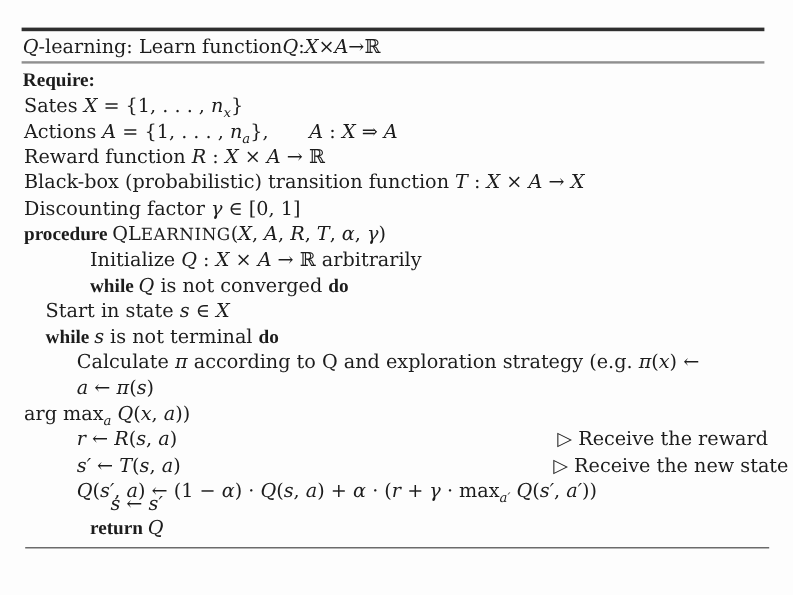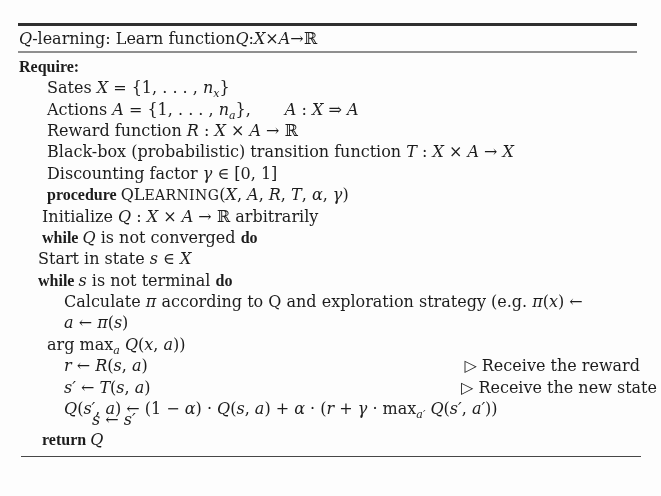--- a/index.html
+++ b/index.html
@@ -21,22 +21,22 @@
   .line,.bline{
     white-space:nowrap;
     height:21.4px;line-height:21.4px;
     display:flex;align-items:baseline;
     box-sizing:border-box;
   }
   .title-line{margin-top:1.5px;height:24px;line-height:24px;padding-left:19px;}
   #body-lines{margin-top:3px;}
 
   .ind-t{padding-left:19px;}
-  .ind0{padding-left:10px;margin-left:37px;}
-  .ind1{padding-left:42px;}
+  .ind0{padding-left:20px;}
+  .ind1{padding-left:75px;}
   .ind2{padding-left:38px;}
   .ind3{padding-left:64px;}
   .ind-s{padding-left:92px;}
 
   .b{font-weight:bold;font-family:Liberation Serif, serif;}
   .it{font-style:italic;}
   .cal{font-style:italic;font-family:"DejaVu Serif","Liberation Serif",serif;}
   .bb{font-style:normal;font-family:"DejaVu Serif","DejaVu Sans",serif;}
   sub.sub{font-size:11px;font-style:italic;line-height:0;}
   .sc{text-transform:uppercase;font-size:14px;letter-spacing:.4px;}

